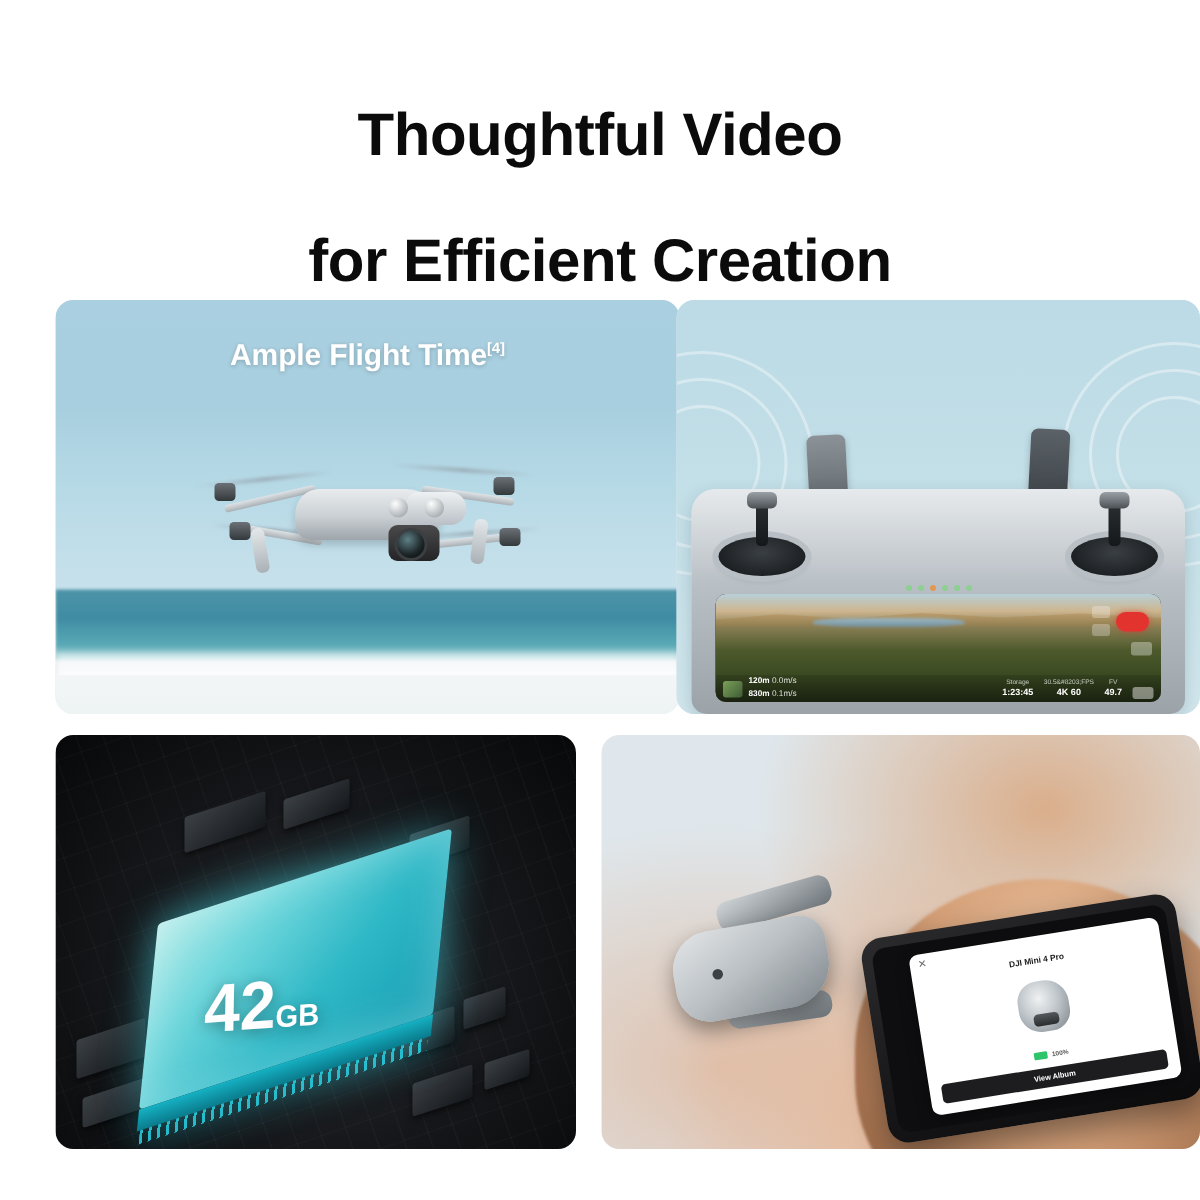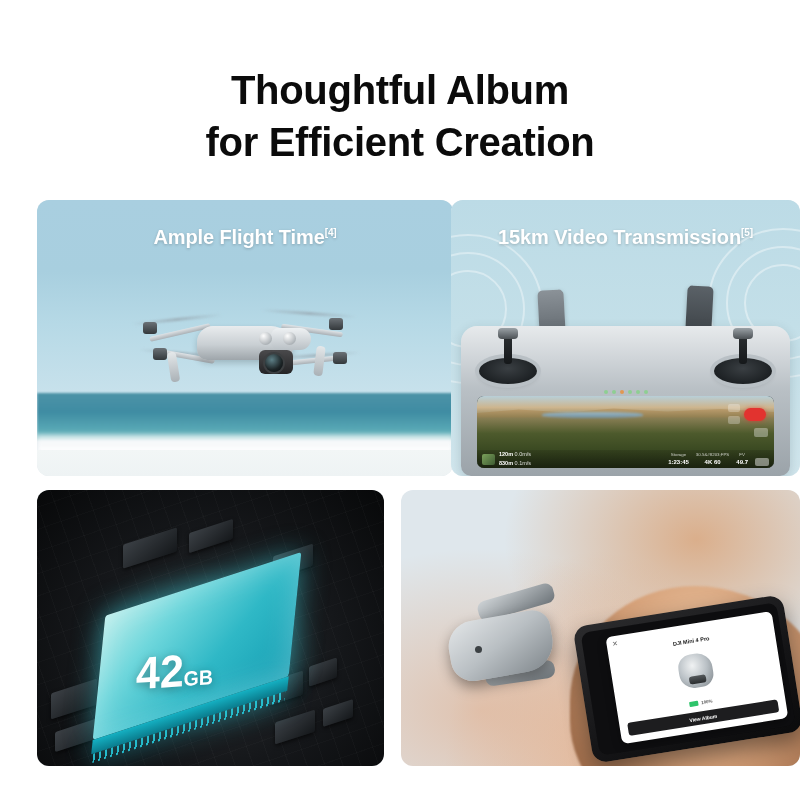--- a/index.html
+++ b/index.html
@@ -12,21 +12,21 @@
   }
   .page{ position:relative; width:800px; height:800px; }
 
   
   .headline{
     position:absolute; left:0; top:64px; width:800px;
     text-align:center; color:#0b0b0b;
     font-size:40px; font-weight:700; line-height:1.30;
     letter-spacing:-0.3px;
   }
-  .headline .l2{ display:block; }
+  .headline .l2{ display:block;margin-top:32px; }
 
   
   .cards{ position:absolute; left:37px; top:200px; width:726px; height:566px; }
   .card{
     position:absolute; overflow:hidden; border-radius:12px;
     background:#dfe7ec;
   }
   .card .scene{ position:absolute; inset:0; }
   .card-title{
     position:absolute; left:0; right:0; top:26px;
@@ -374,21 +374,21 @@
     color:#fff; font-size:5px; font-weight:700;
     display:flex; align-items:center; justify-content:center;
   }
 </style>
 </head>
 <body>
 
 <div class="page">
 
   <h1 class="headline">
-    <span>Thoughtful Album</span>
+    <span>Thoughtful Video</span>
     <span class="l2">for Efficient Creation</span>
   </h1>
 
   <div class="cards">
 
     <div class="card" id="card-flight">
       <div class="scene">
         <div class="sky"></div>
         <div class="sea"></div>
         <div class="surf"></div>
@@ -489,23 +489,20 @@
             </div>
           </div>
           <div class="stick-base s-l"></div>
           <div class="stick-base s-r"></div>
           <div class="stick s-l"></div>
           <div class="stick s-r"></div>
           <div class="stick-top s-l"></div>
           <div class="stick-top s-r"></div>
         </div>
       </div>
-      <div class="card-title">
-        <span>15km Video Transmission</span><sup>[5]</sup>
-      </div>
     </div>
 
     <div class="card" id="card-storage">
       <div class="scene">
         <div class="pcb"></div>
         <div class="pcb-grid"></div>
 
         <div class="comp" style="left:14px;  top:196px; width:46px; height:26px;"></div>
         <div class="comp" style="left:18px;  top:232px; width:62px; height:20px;"></div>
         <div class="comp" style="left:232px; top:186px; width:34px; height:24px;"></div>

